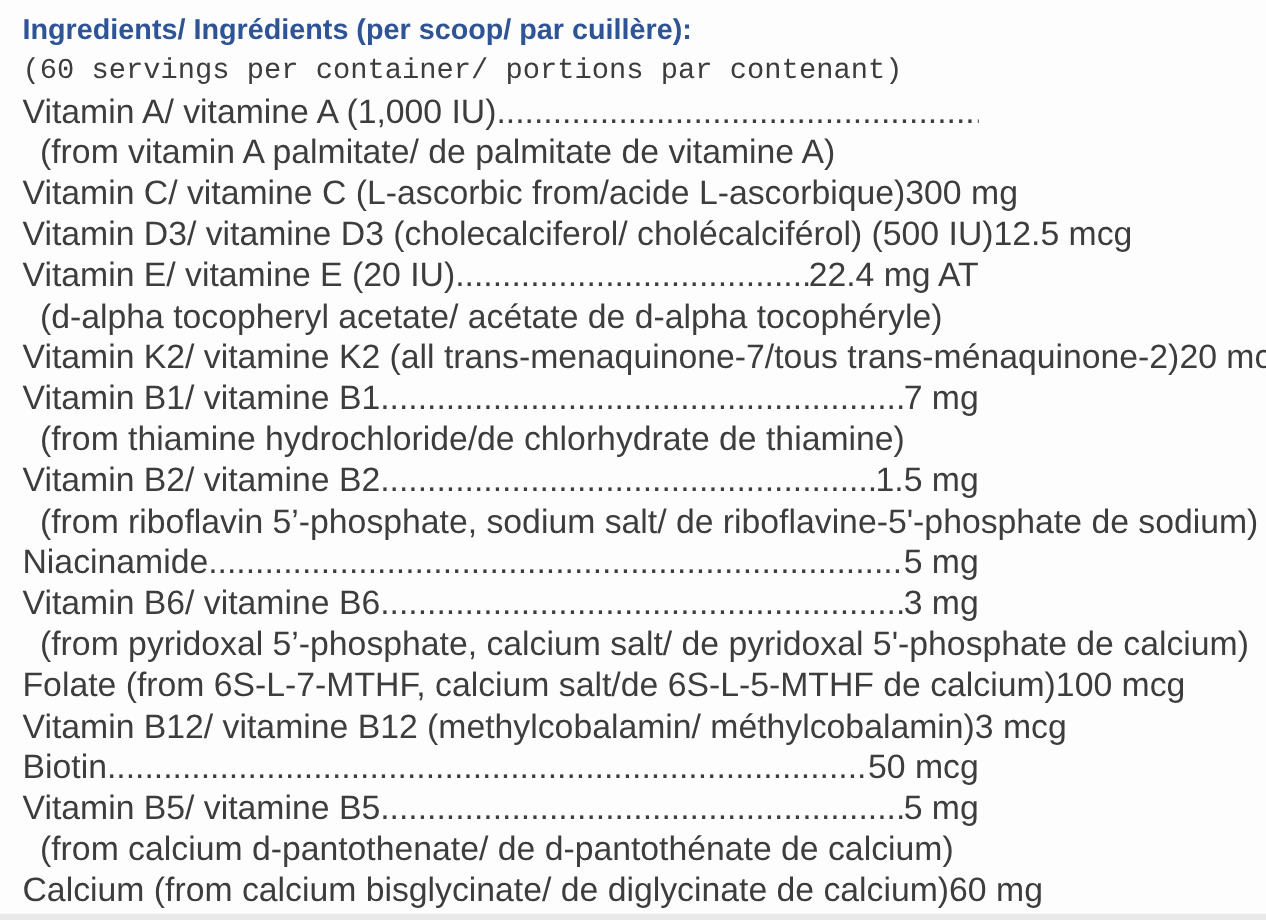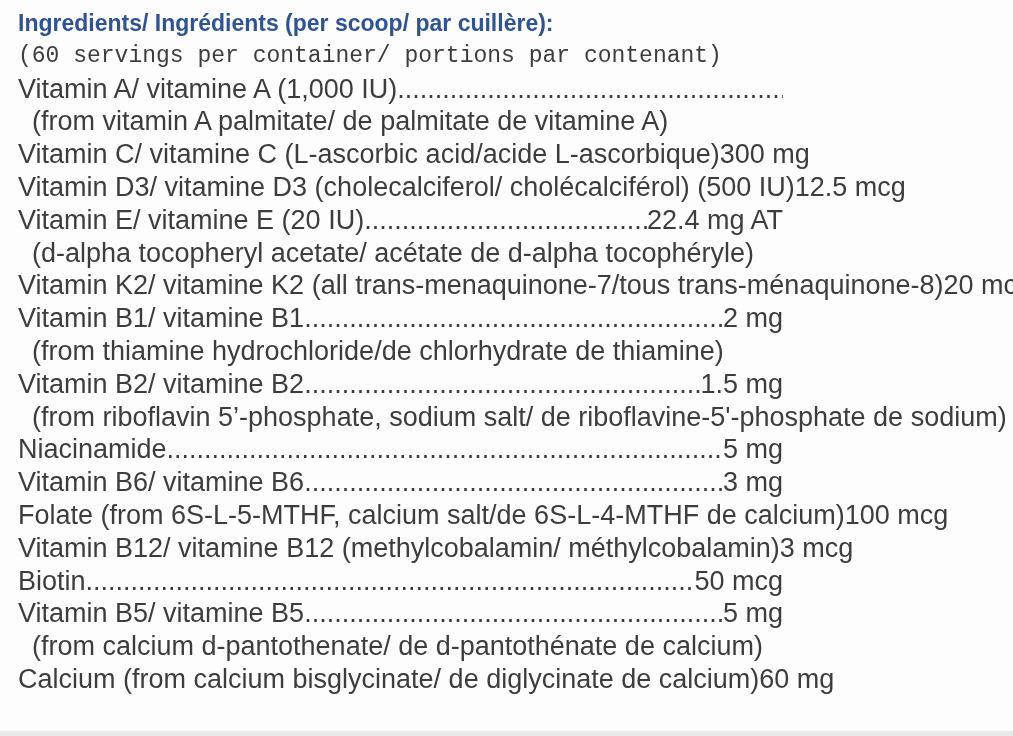--- a/index.html
+++ b/index.html
@@ -74,21 +74,21 @@
     <span class="label">Vitamin A/ vitamine A (1,000 IU)</span>
     <span class="dots">....................................................................................................................................................................................................................................................................</span>
   </div>
 
   <div class="row indent">
     <span class="label">(from vitamin A palmitate/ de palmitate de vitamine A)</span>
 
   </div>
 
   <div class="row">
-    <span class="label">Vitamin C/ vitamine C (L-ascorbic acid/acide L-ascorbique)</span>
+    <span class="label">Vitamin C/ vitamine C (L-ascorbic from/acide L-ascorbique)</span>
     <span class="dots">....................................................................................................................................................................................................................................................................</span>
     <span class="amount">300 mg</span>
   </div>
 
   <div class="row">
     <span class="label">Vitamin D3/ vitamine D3 (cholecalciferol/ cholécalciférol) (500 IU)</span>
     <span class="dots">....................................................................................................................................................................................................................................................................</span>
     <span class="amount">12.5 mcg</span>
   </div>
 
@@ -97,29 +97,29 @@
     <span class="dots">....................................................................................................................................................................................................................................................................</span>
     <span class="amount">22.4 mg AT</span>
   </div>
 
   <div class="row indent">
     <span class="label">(d-alpha tocopheryl acetate/ acétate de d-alpha tocophéryle)</span>
 
   </div>
 
   <div class="row">
-    <span class="label">Vitamin K2/ vitamine K2 (all trans-menaquinone-7/tous trans-ménaquinone-8)</span>
+    <span class="label">Vitamin K2/ vitamine K2 (all trans-menaquinone-7/tous trans-ménaquinone-2)</span>
     <span class="dots">....................................................................................................................................................................................................................................................................</span>
     <span class="amount">20 mcg</span>
   </div>
 
   <div class="row">
     <span class="label">Vitamin B1/ vitamine B1</span>
     <span class="dots">....................................................................................................................................................................................................................................................................</span>
-    <span class="amount">2 mg</span>
+    <span class="amount">7 mg</span>
   </div>
 
   <div class="row indent">
     <span class="label">(from thiamine hydrochloride/de chlorhydrate de thiamine)</span>
 
   </div>
 
   <div class="row">
     <span class="label">Vitamin B2/ vitamine B2</span>
     <span class="dots">....................................................................................................................................................................................................................................................................</span>
@@ -136,23 +136,27 @@
     <span class="dots">....................................................................................................................................................................................................................................................................</span>
     <span class="amount">5 mg</span>
   </div>
 
   <div class="row">
     <span class="label">Vitamin B6/ vitamine B6</span>
     <span class="dots">....................................................................................................................................................................................................................................................................</span>
     <span class="amount">3 mg</span>
   </div>
 
+  <div class="row indent">
+    <span class="label">(from pyridoxal 5’-phosphate, calcium salt/ de pyridoxal 5'-phosphate de calcium)</span>
+
+  </div>
 
   <div class="row">
-    <span class="label">Folate (from 6S-L-5-MTHF, calcium salt/de 6S-L-4-MTHF de calcium)</span>
+    <span class="label">Folate (from 6S-L-7-MTHF, calcium salt/de 6S-L-5-MTHF de calcium)</span>
     <span class="dots">....................................................................................................................................................................................................................................................................</span>
     <span class="amount">100 mcg</span>
   </div>
 
   <div class="row">
     <span class="label">Vitamin B12/ vitamine B12 (methylcobalamin/ méthylcobalamin)</span>
     <span class="dots">....................................................................................................................................................................................................................................................................</span>
     <span class="amount">3 mcg</span>
   </div>
 

